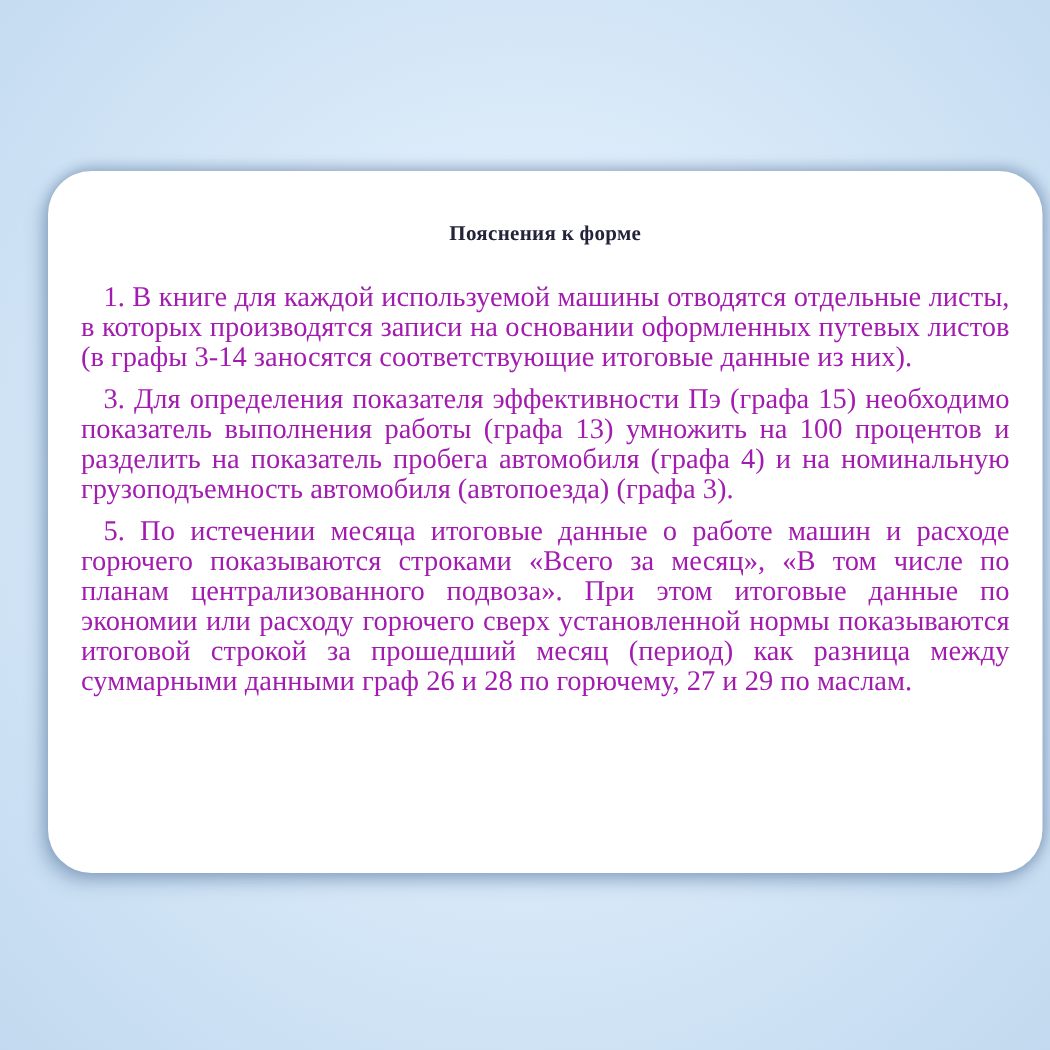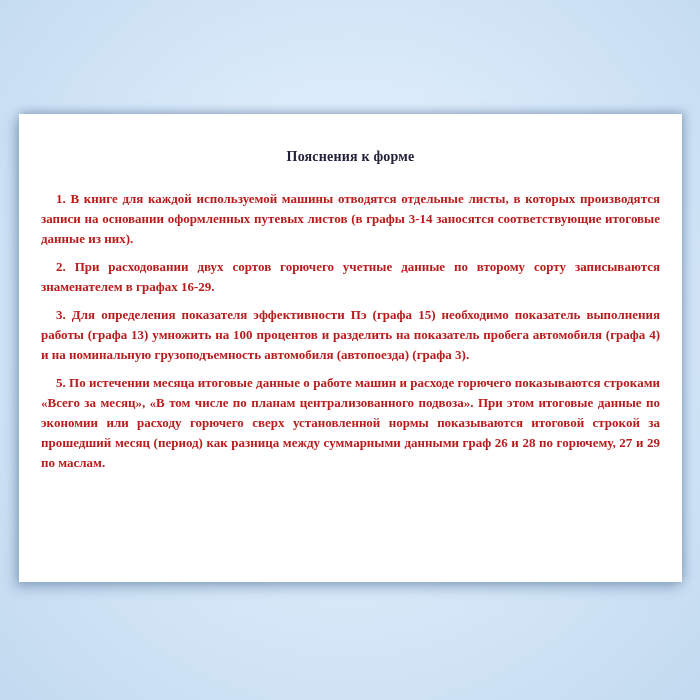--- a/index.html
+++ b/index.html
@@ -14,53 +14,53 @@
   .scene {
     position: relative;
     width: 700px;
     height: 700px;
     overflow: hidden;
     background: radial-gradient(ellipse at 50% 46%,
                 #ecf5fd 0%, #ddecfa 38%, #d2e5f6 62%, #c2d9ef 100%);
   }
   .paper {
     position: absolute;
-    left: 19px;
+    left: 32px;
     top: 114px;
     width: 663px;
     height: 468px;
     box-sizing: border-box;
     background: #ffffff;
     padding: 35px 22px 0 22px;
     box-shadow: -4px 6px 12px rgba(96, 126, 163, 0.45),
                  0 0 9px rgba(96, 126, 163, 0.38),
                  3px -3px 8px rgba(96, 126, 163, 0.28);
+    border-radius: 29px;
   }
   .doc-title {
     margin: 0 0 24px 0;
     text-align: center;
     font-size: 14px;
     font-weight: bold;
     color: #23233a;
     letter-spacing: 0.2px;
   }
   .doc-paragraph {
     margin: 0 0 8px 0;
-    font-size: 13px;
+    font-size: 19px;
     line-height: 20px;
-    font-weight: bold;
-    color: #b91c1c;
+    font-weight: normal;
+    color: #a21caf;
     text-align: justify;
     text-indent: 15px;
   }
 </style>
 </head>
 <body>
 
 <div class="scene">
   <div class="paper">
     <h1 class="doc-title">Пояснения к форме</h1>
     <p class="doc-paragraph">1. В книге для каждой используемой машины отводятся отдельные листы, в которых производятся записи на основании оформленных путевых листов (в графы 3-14 заносятся соответствующие итоговые данные из них).</p>
-    <p class="doc-paragraph">2. При расходовании двух сортов горючего учетные данные по второму сорту записываются знаменателем в графах 16-29.</p>
     <p class="doc-paragraph">3. Для определения показателя эффективности Пэ (графа 15) необходимо показатель выполнения работы (графа 13) умножить на 100 процентов и разделить на показатель пробега автомобиля (графа 4) и на номинальную грузоподъемность автомобиля (автопоезда) (графа 3).</p>
     <p class="doc-paragraph">5. По истечении месяца итоговые данные о работе машин и расходе горючего показываются строками «Всего за месяц», «В том числе по планам централизованного подвоза». При этом итоговые данные по экономии или расходу горючего сверх установленной нормы показываются итоговой строкой за прошедший месяц (период) как разница между суммарными данными граф 26 и 28 по горючему, 27 и 29 по маслам.</p>
   </div>
 </div>
 
 </body></html>

